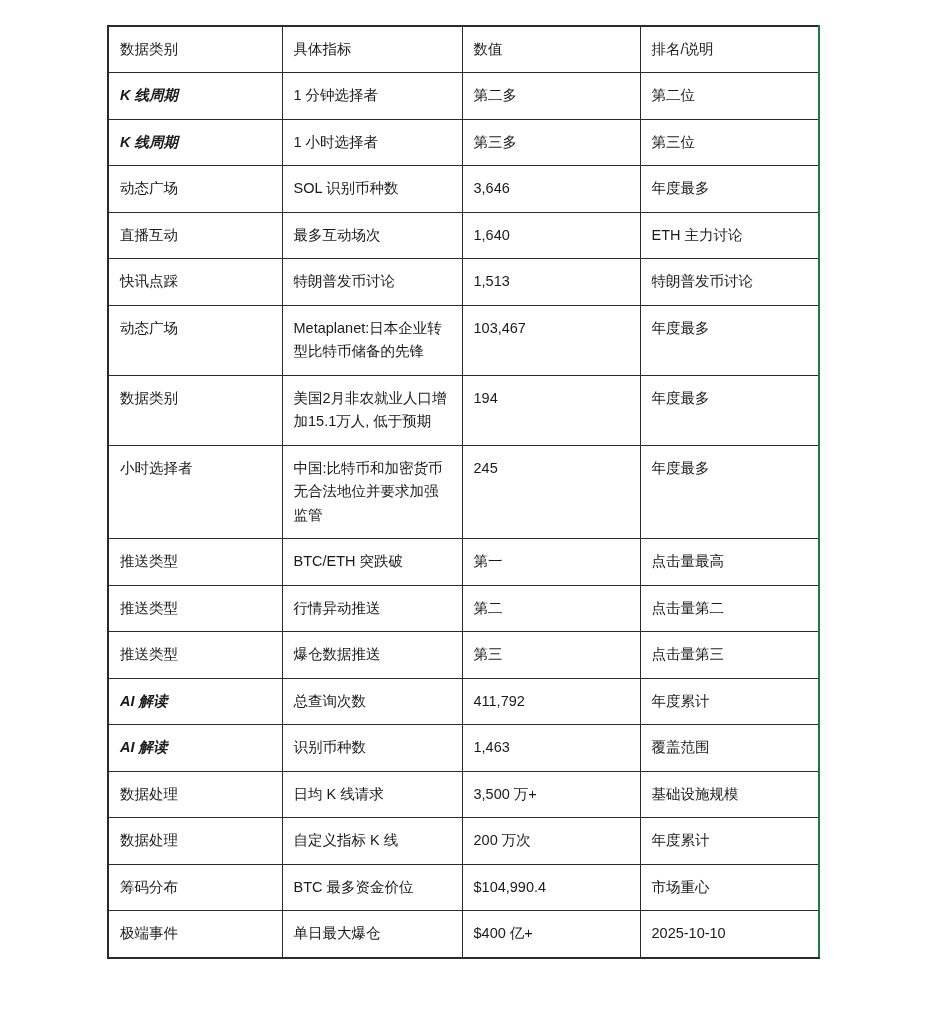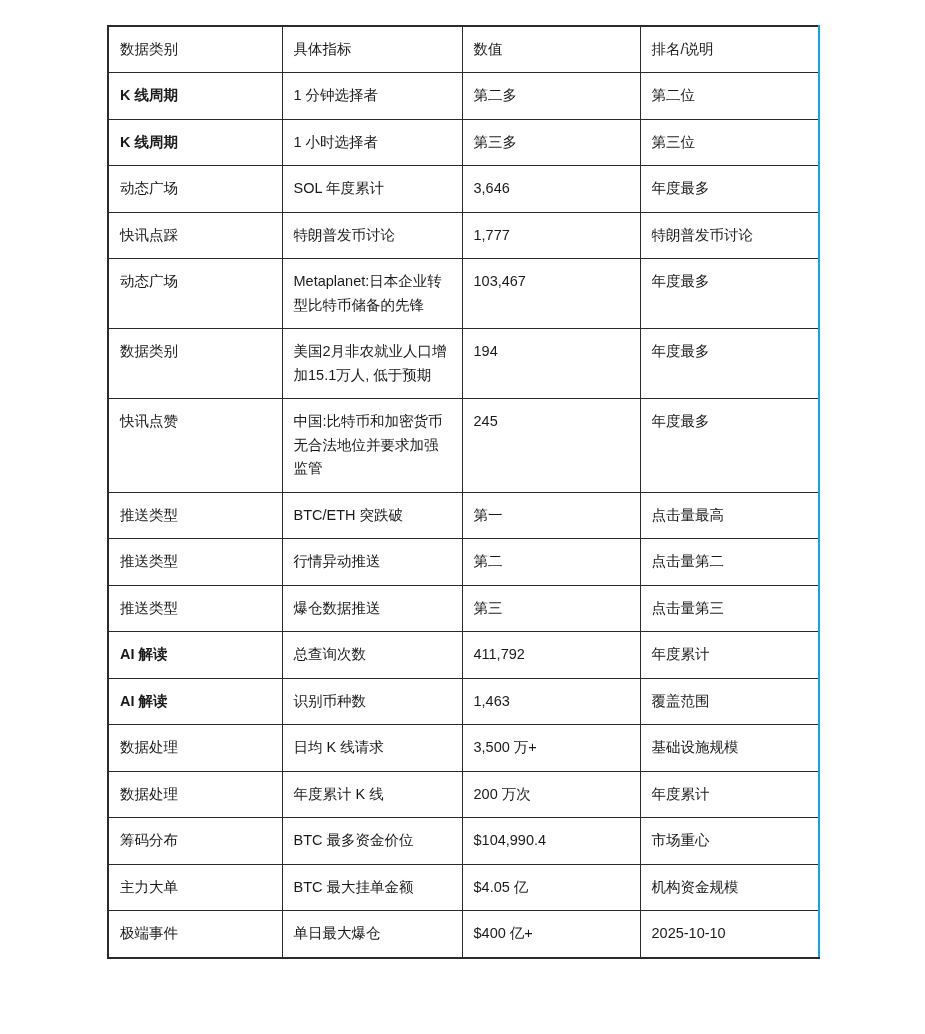--- a/index.html
+++ b/index.html
@@ -49,26 +49,27 @@
     color: #1a1a1a;
     word-break: break-word;
     overflow-wrap: break-word;
     background: #ffffff;
   }
   table.data-table tr.row-header td {
     font-weight: 400;
   }
   table.data-table td.label-bold {
     font-weight: 700;
+    font-style: italic;
   }
   table.data-table tr td:first-child {
     border-left: 2px solid #2b2b2b;
   }
   table.data-table tr td:last-child {
-    border-right: 2px solid #0ea5e9;
+    border-right: 2px solid #15803d;
   }
   table.data-table tr:first-child td {
     border-top: 2px solid #2b2b2b;
   }
   table.data-table tr:last-child td {
     border-bottom: 2px solid #2b2b2b;
   }
   .cell-text {
     display: block;
     white-space: pre-wrap;
@@ -127,38 +128,52 @@
             </td>
             <td>
               <span class="cell-text">第三位</span>
             </td>
           </tr>
           <tr>
             <td>
               <span class="cell-text">动态广场</span>
             </td>
             <td>
-              <span class="cell-text">SOL 年度累计</span>
+              <span class="cell-text">SOL 识别币种数</span>
             </td>
             <td>
               <span class="cell-text">3,646</span>
             </td>
             <td>
               <span class="cell-text">年度最多</span>
             </td>
           </tr>
           <tr>
             <td>
+              <span class="cell-text">直播互动</span>
+            </td>
+            <td>
+              <span class="cell-text">最多互动场次</span>
+            </td>
+            <td>
+              <span class="cell-text">1,640</span>
+            </td>
+            <td>
+              <span class="cell-text">ETH 主力讨论</span>
+            </td>
+          </tr>
+          <tr>
+            <td>
               <span class="cell-text">快讯点踩</span>
             </td>
             <td>
               <span class="cell-text">特朗普发币讨论</span>
             </td>
             <td>
-              <span class="cell-text">1,777</span>
+              <span class="cell-text">1,513</span>
             </td>
             <td>
               <span class="cell-text">特朗普发币讨论</span>
             </td>
           </tr>
           <tr>
             <td>
               <span class="cell-text">动态广场</span>
             </td>
             <td>
@@ -180,21 +195,21 @@
             </td>
             <td>
               <span class="cell-text">194</span>
             </td>
             <td>
               <span class="cell-text">年度最多</span>
             </td>
           </tr>
           <tr>
             <td>
-              <span class="cell-text">快讯点赞</span>
+              <span class="cell-text">小时选择者</span>
             </td>
             <td>
               <span class="cell-text">中国:比特币和加密货币无合法地位并要求加强监管</span>
             </td>
             <td>
               <span class="cell-text">245</span>
             </td>
             <td>
               <span class="cell-text">年度最多</span>
             </td>
@@ -281,55 +296,41 @@
             </td>
             <td>
               <span class="cell-text">基础设施规模</span>
             </td>
           </tr>
           <tr>
             <td>
               <span class="cell-text">数据处理</span>
             </td>
             <td>
-              <span class="cell-text">年度累计 K 线</span>
+              <span class="cell-text">自定义指标 K 线</span>
             </td>
             <td>
               <span class="cell-text">200 万次</span>
             </td>
             <td>
               <span class="cell-text">年度累计</span>
             </td>
           </tr>
           <tr>
             <td>
               <span class="cell-text">筹码分布</span>
             </td>
             <td>
               <span class="cell-text">BTC 最多资金价位</span>
             </td>
             <td>
               <span class="cell-text">$104,990.4</span>
             </td>
             <td>
               <span class="cell-text">市场重心</span>
-            </td>
-          </tr>
-          <tr>
-            <td>
-              <span class="cell-text">主力大单</span>
-            </td>
-            <td>
-              <span class="cell-text">BTC 最大挂单金额</span>
-            </td>
-            <td>
-              <span class="cell-text">$4.05 亿</span>
-            </td>
-            <td>
-              <span class="cell-text">机构资金规模</span>
             </td>
           </tr>
           <tr>
             <td>
               <span class="cell-text">极端事件</span>
             </td>
             <td>
               <span class="cell-text">单日最大爆仓</span>
             </td>
             <td>

